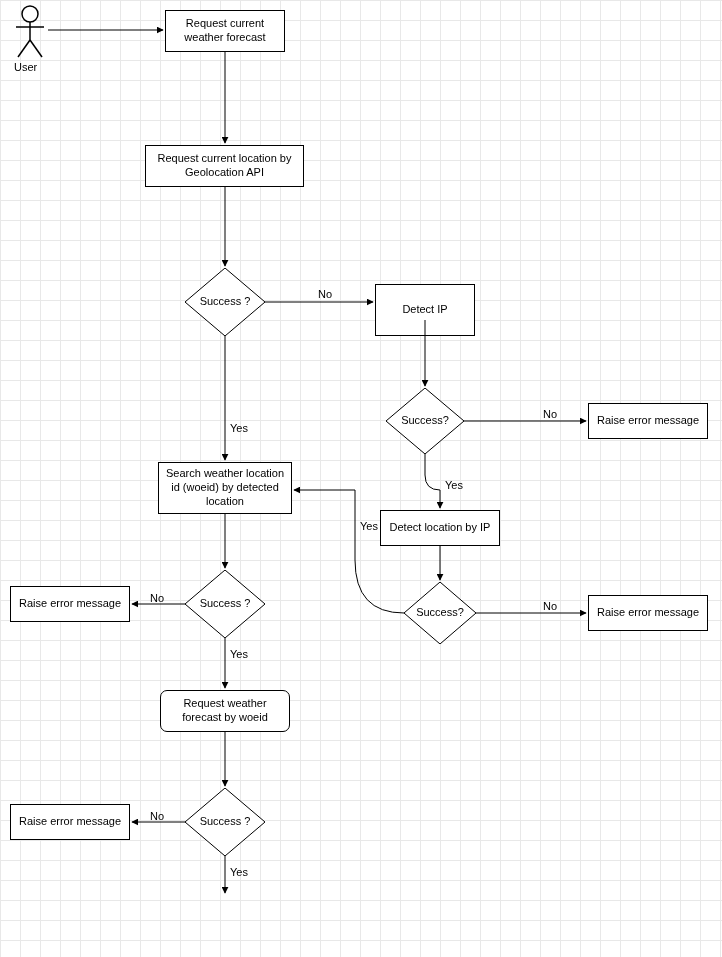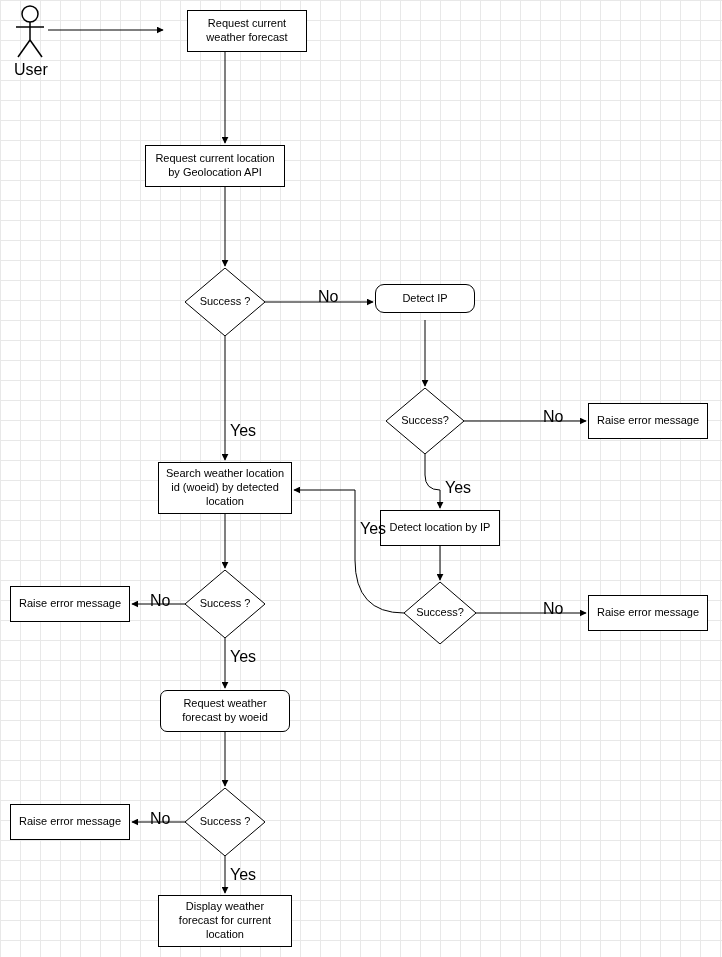--- a/index.html
+++ b/index.html
@@ -49,21 +49,21 @@
     top: 0;
     width: 100%;
     height: 100%;
     display: flex;
     align-items: center;
     justify-content: center;
     line-height: 1.2;
   }
   .label {
     position: absolute;
-    font-size: 16px;
+    font-size: 11px;
     color: #000;
     background: transparent;
     white-space: nowrap;
   }
   svg.edges {
     position: absolute;
     top: 0;
     left: 0;
     pointer-events: none;
   }
@@ -80,32 +80,32 @@
     <svg width="40" height="55" viewBox="0 0 40 55">
       <circle cx="20" cy="9" r="8" fill="#fff" stroke="#000" stroke-width="1.5"></circle>
       <line x1="20" y1="17" x2="20" y2="35" stroke="#000" stroke-width="1.5"></line>
       <line x1="6" y1="22" x2="34" y2="22" stroke="#000" stroke-width="1.5"></line>
       <line x1="20" y1="35" x2="8" y2="52" stroke="#000" stroke-width="1.5"></line>
       <line x1="20" y1="35" x2="32" y2="52" stroke="#000" stroke-width="1.5"></line>
     </svg>
     <div class="label" style="left:4px; top:56px;">User</div>
   </div>
 
-  <div class="node" style="left:165px; top:10px; width:120px; height:42px;margin-left:22px;">Request current weather forecast</div>
-
-  <div class="node" style="left:145px; top:145px; width:140px; height:42px;">Request current location by Geolocation API</div>
+  <div class="node" style="left:165px; top:10px; width:120px; height:42px;">Request current weather forecast</div>
+
+  <div class="node" style="left:145px; top:145px; width:159px; height:42px;">Request current location by Geolocation API</div>
 
   <div class="diamond" style="left:185px; top:268px; width:80px; height:68px;">
     <svg width="80" height="68">
         <polygon points="40,0 80,34 40,68 0,34" fill="#fff" stroke="#000" stroke-width="1"></polygon>
       </svg>
     <div class="dlabel" style="width:80px; height:68px;">Success ?</div>
   </div>
 
-  <div class="node" style="left:375px; top:284px; width:100px; height:29px;border-radius:9px;">Detect IP</div>
+  <div class="node" style="left:375px; top:284px; width:100px; height:52px;">Detect IP</div>
 
   <div class="diamond" style="left:386px; top:388px; width:78px; height:66px;">
     <svg width="78" height="66">
         <polygon points="39,0 78,33 39,66 0,33" fill="#fff" stroke="#000" stroke-width="1"></polygon>
       </svg>
     <div class="dlabel" style="width:78px; height:66px;">Success?</div>
   </div>
 
   <div class="node" style="left:588px; top:403px; width:120px; height:36px;">Raise error message</div>
 
@@ -135,21 +135,20 @@
 
   <div class="diamond" style="left:185px; top:788px; width:80px; height:68px;">
     <svg width="80" height="68">
         <polygon points="40,0 80,34 40,68 0,34" fill="#fff" stroke="#000" stroke-width="1"></polygon>
       </svg>
     <div class="dlabel" style="width:80px; height:68px;">Success ?</div>
   </div>
 
   <div class="node" style="left:10px; top:804px; width:120px; height:36px;">Raise error message</div>
 
-  <div class="node" style="left:158px; top:895px; width:134px; height:52px;">Display weather forecast for current location</div>
 
   <div class="label" style="left:318px; top:288px;">No</div>
   <div class="label" style="left:230px; top:422px;">Yes</div>
   <div class="label" style="left:543px; top:408px;">No</div>
   <div class="label" style="left:445px; top:479px;">Yes</div>
   <div class="label" style="left:543px; top:600px;">No</div>
   <div class="label" style="left:360px; top:520px;">Yes</div>
   <div class="label" style="left:150px; top:592px;">No</div>
   <div class="label" style="left:230px; top:648px;">Yes</div>
   <div class="label" style="left:150px; top:810px;">No</div>

